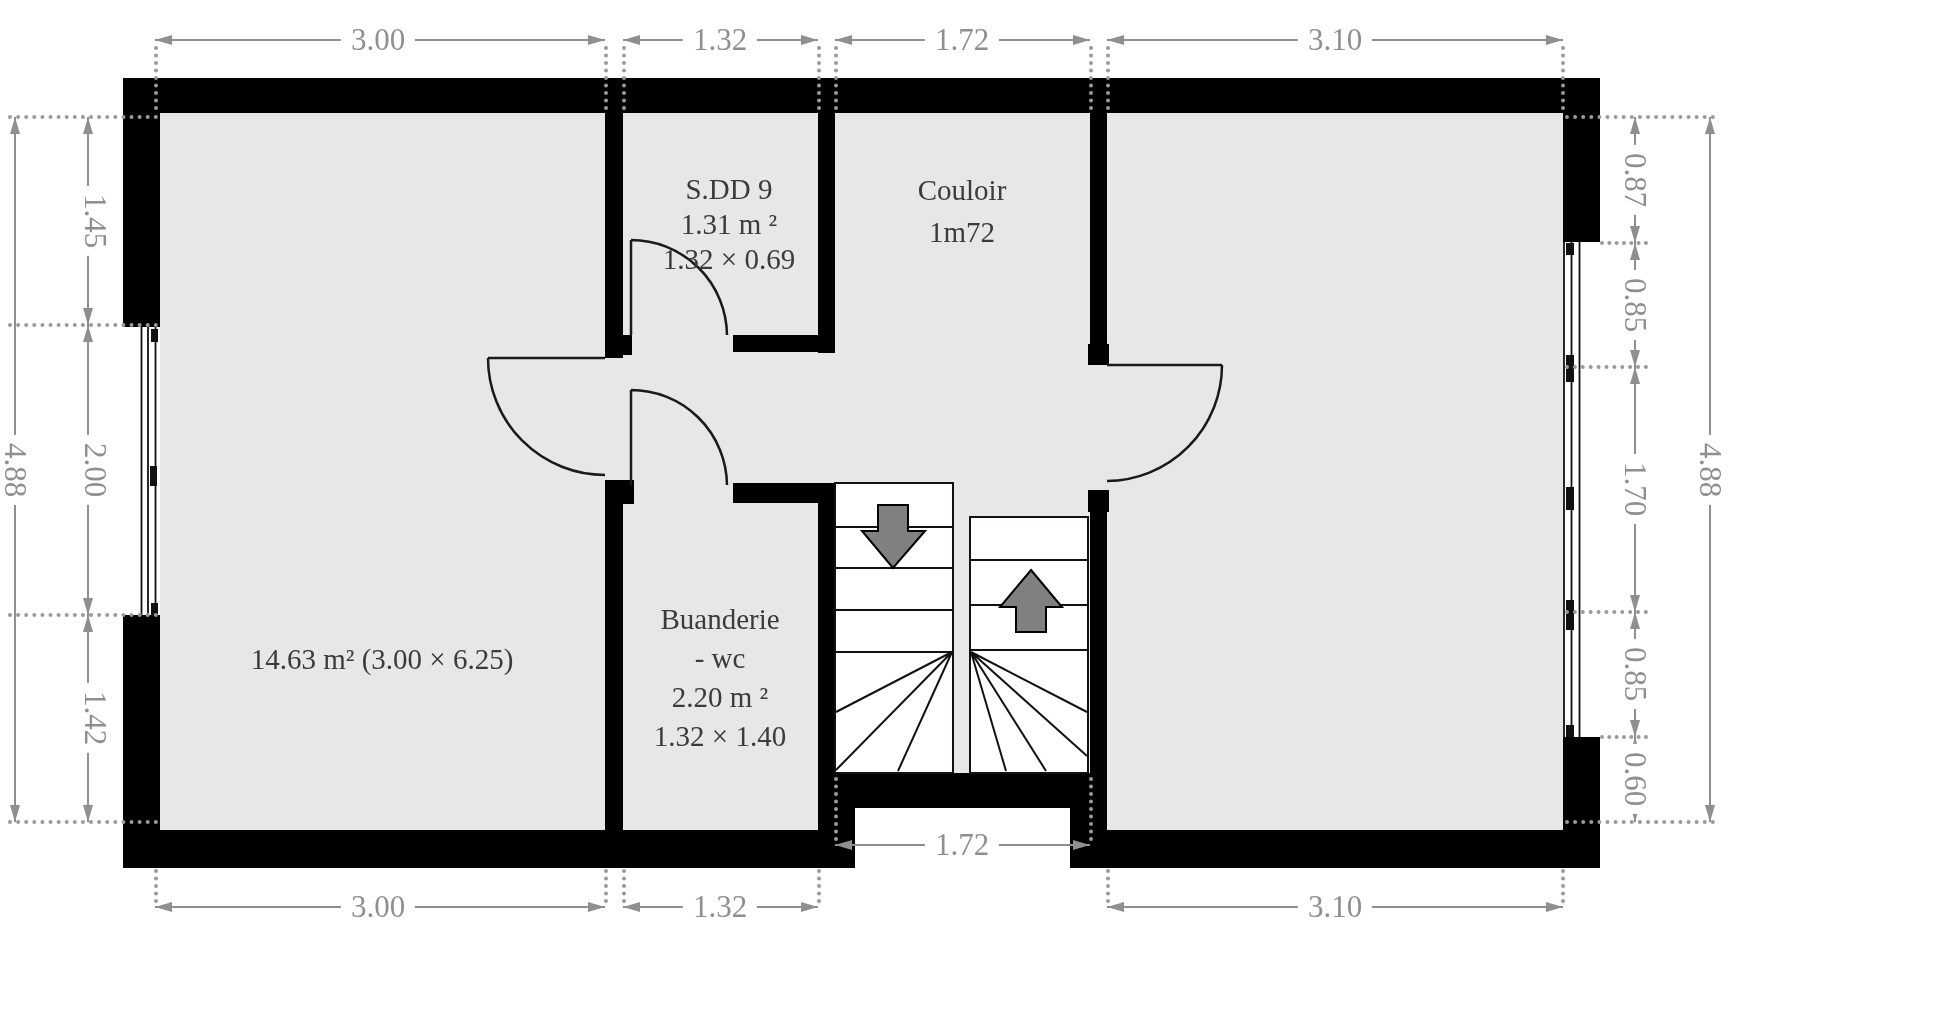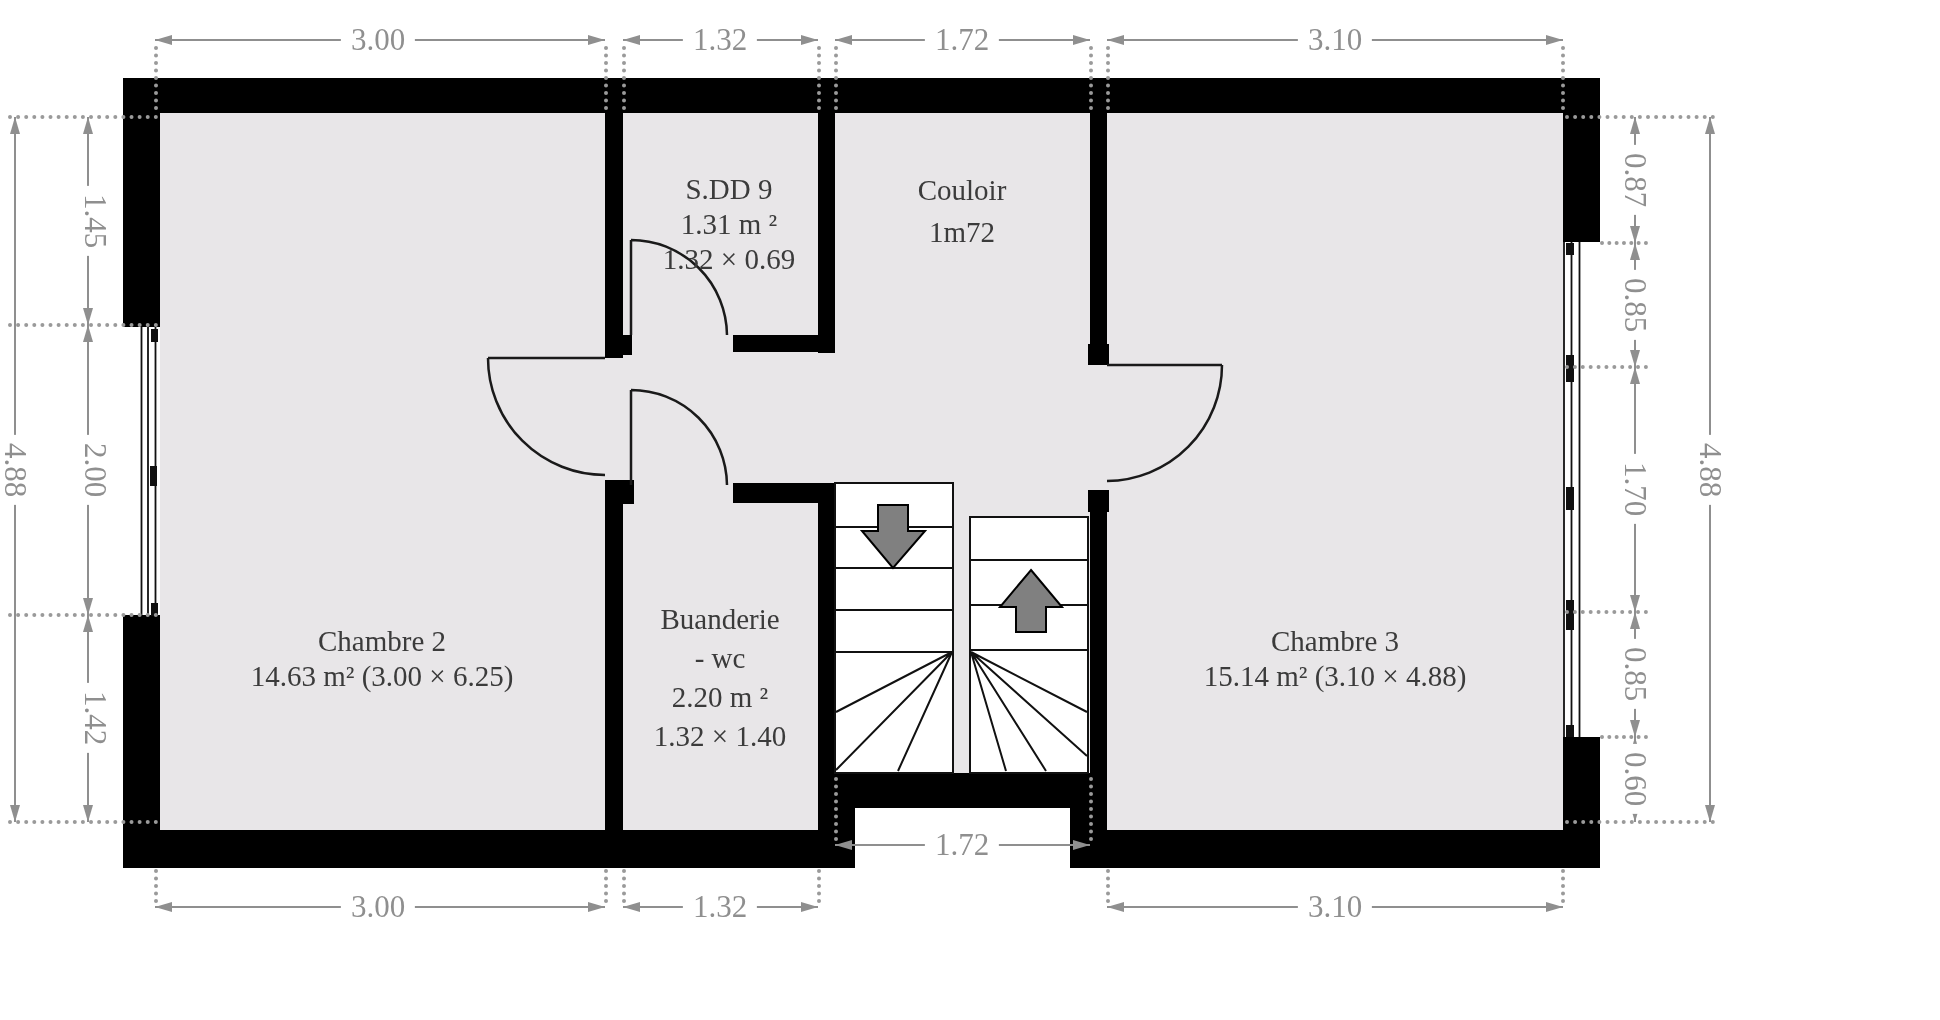--- a/index.html
+++ b/index.html
@@ -193,38 +193,33 @@
   <div class="a ad" style="left:1705px;top:805px"></div>
   <div class="dl v" style="left:1710px;top:470px">4.88</div>
   <div class="dh" style="left:1565px;top:115px;width:150px"></div>
   <div class="dh" style="left:1600px;top:241px;width:48px"></div>
   <div class="dh" style="left:1565px;top:365px;width:83px"></div>
   <div class="dh" style="left:1565px;top:610px;width:83px"></div>
   <div class="dh" style="left:1600px;top:735px;width:48px"></div>
   <div class="dh" style="left:1565px;top:820px;width:150px"></div>
 
   <div class="rl" style="left:382px;top:659px">
-    <div>Chambre 2</div>
     <div>14.63 m² (3.00 × 6.25)</div>
   </div>
   <div class="rl" style="left:729px;top:224px">
     <div>S.DD 9</div>
     <div>1.31 m ²</div>
     <div>1.32 × 0.69</div>
   </div>
   <div class="rl" style="left:962px;top:211px;line-height:42px">
     <div>Couloir</div>
     <div>1m72</div>
   </div>
   <div class="rl" style="left:900px;top:419px">
   </div>
   <div class="rl" style="left:720px;top:678px;line-height:39px">
     <div>Buanderie</div>
     <div>- wc</div>
     <div>2.20 m ²</div>
     <div>1.32 × 1.40</div>
   </div>
-  <div class="rl" style="left:1335px;top:659px">
-    <div>Chambre 3</div>
-    <div>15.14 m² (3.10 × 4.88)</div>
-  </div>
 
 </div>
 
 </body></html>

